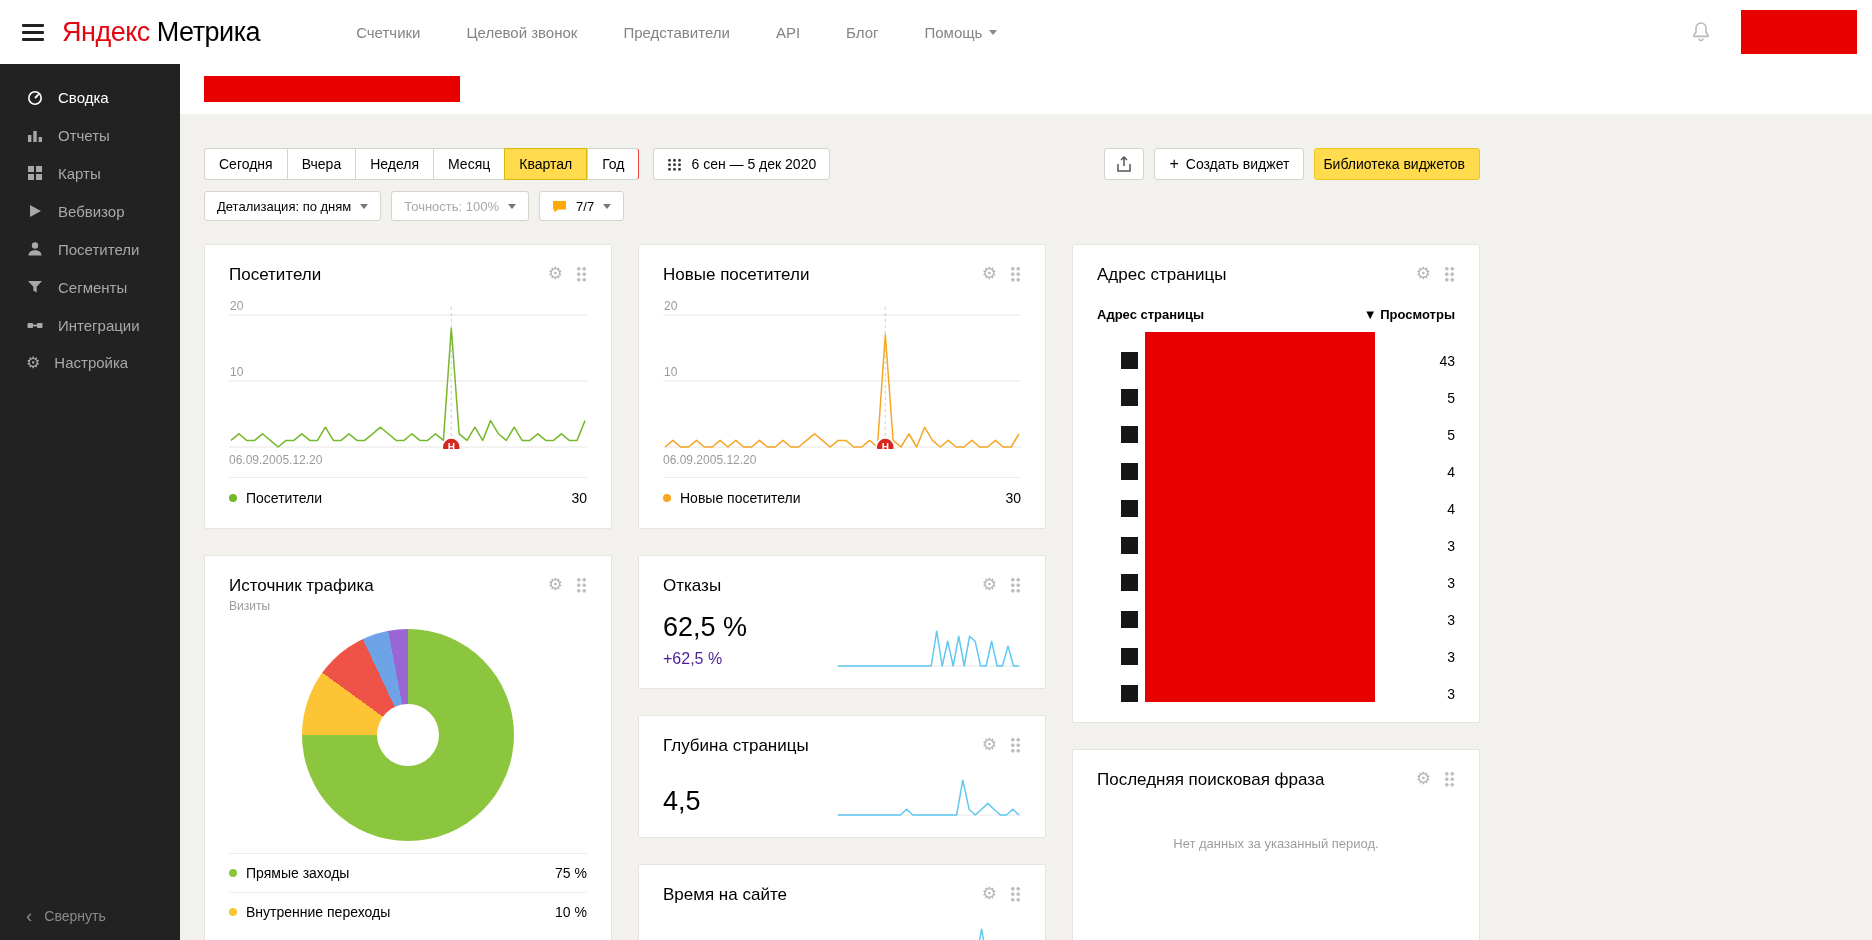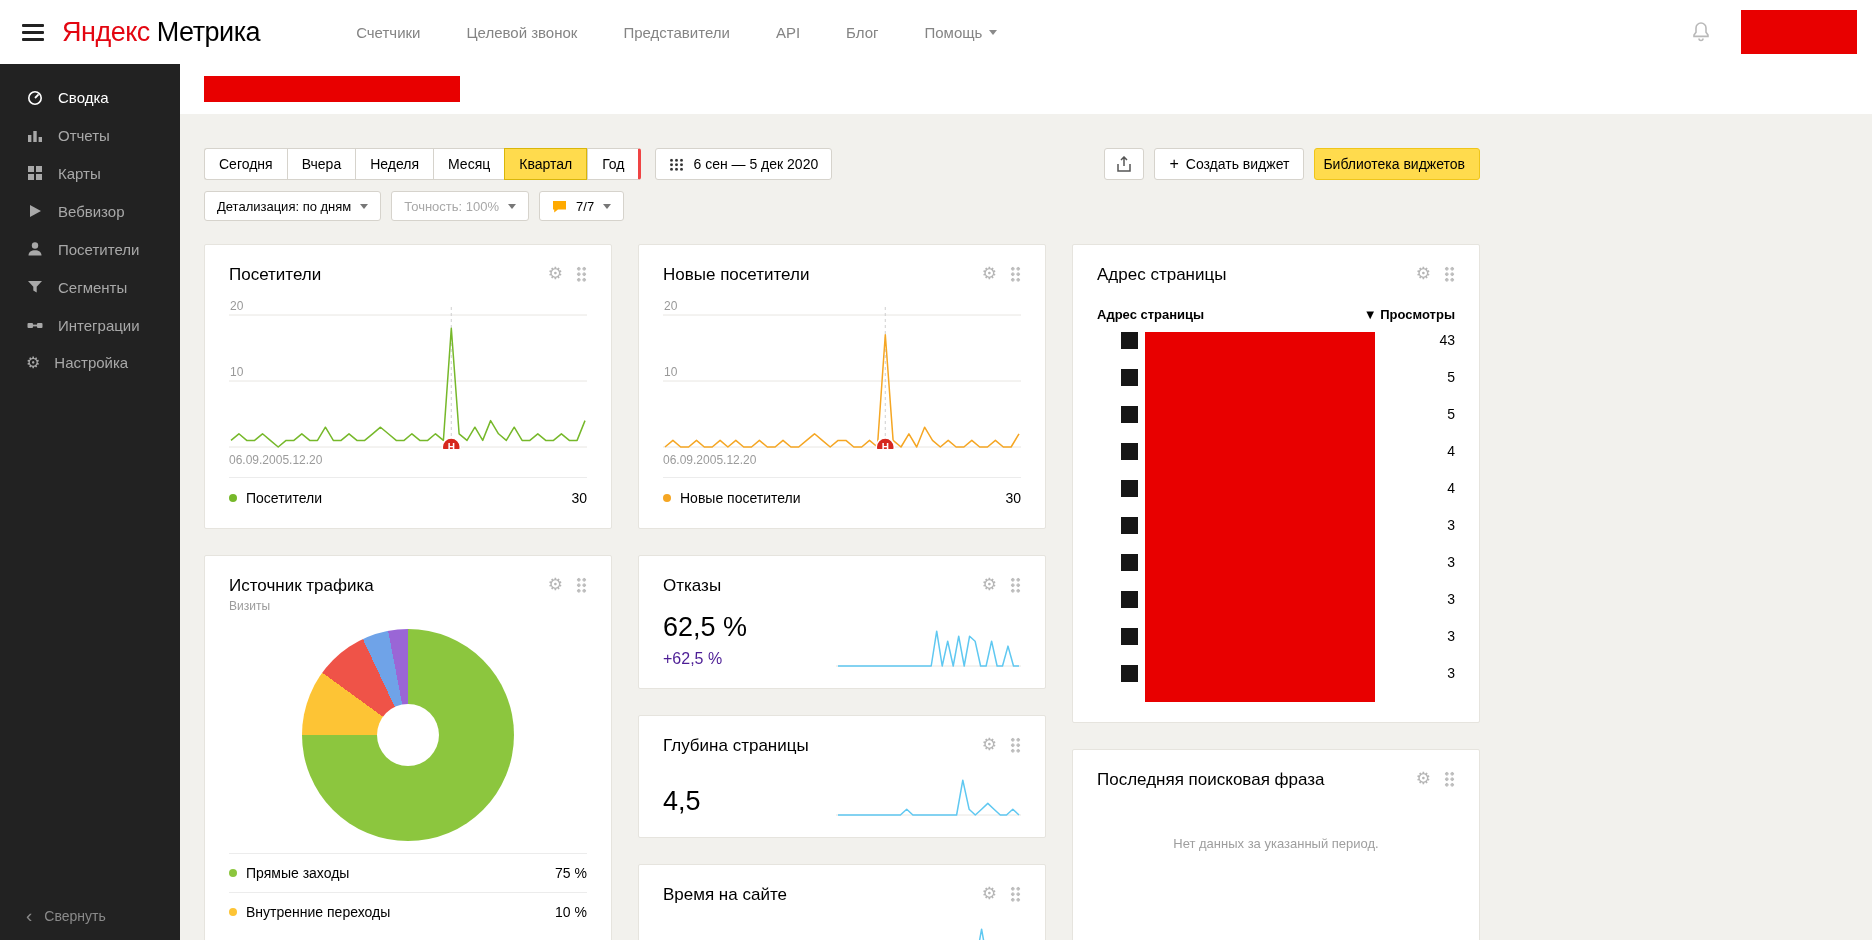--- a/index.html
+++ b/index.html
@@ -32,21 +32,21 @@
   .title-strip { height:50px; background:#fff; display:flex; align-items:center; }
   .title-redacted { width:256px; height:26px; margin-left:24px; }
 
   .inner { width:1276px; margin-left:24px; }
 
   
   .row1 { margin-top:34px; display:flex; align-items:flex-start; }
   .seg { display:flex; }
   .seg .seg-btn { height:32px; padding:0 14px; font-size:14px; font-family:inherit; background:#fff; border:1px solid #d6d3cc; border-right:none; cursor:pointer; color:#000; }
   .seg .seg-btn:first-child { border-radius:3px 0 0 3px; }
-  .seg .seg-btn:last-child { border-right:3px solid #ef4444; border-radius:0 3px 3px 0; }
+  .seg .seg-btn:last-child { border-right:1px solid #ef4444; border-radius:0 3px 3px 0; }
   .seg .seg-btn.selected { background:#ffdb4d; border:1px solid #d9b60a; }
   .date-btn { margin-left:14px; height:32px; display:flex; align-items:center; gap:9px; border:1px solid #d6d3cc; background:#fff; border-radius:3px; padding:0 13px; font-size:14px; cursor:pointer; }
   .cal-icon { width:15px; height:13px; background-image:radial-gradient(circle,#333 1.3px,transparent 1.4px); background-size:5px 4.5px; }
   .row1-right { margin-left:auto; display:flex; gap:10px; align-items:center; }
   .icon-btn { width:40px; height:32px; border:1px solid #d6d3cc; background:#fff; border-radius:3px; display:flex; align-items:center; justify-content:center; cursor:pointer; }
   .btn { height:32px; border:1px solid #d6d3cc; background:#fff; border-radius:3px; padding:0 14px; font-size:14px; font-family:inherit; display:flex; align-items:center; gap:7px; cursor:pointer; color:#000; }
   .btn .plus { font-size:16px; line-height:1; }
   .btn.yellow { background:#ffdb4d; border-color:#efc51a;padding-left:8px; }
 
   .row2 { margin-top:11px; display:flex; gap:10px; }
@@ -67,21 +67,21 @@
   .line-chart { height:150px; margin-top:14px; position:relative; }
   .x-labels { display:flex; justify-content:flex-start; color:#9b9b9b; font-size:12px; margin-top:4px; }
   .w-legend { margin-top:10px; border-top:1px solid #ececec; padding-top:12px; padding-bottom:2px; display:flex; align-items:center; font-size:14px; }
   .dot { width:8px; height:8px; border-radius:50%; margin-right:9px; flex:none; }
   .w-legend .val { margin-left:auto; }
 
   
   .tbl-head { display:flex; margin-top:22px; font-size:13px; font-weight:bold; }
   .tbl-head .right { margin-left:auto; }
   .tbl-rows { margin-top:10px; }
-  .t-row { display:flex; align-items:flex-start; height:37px;padding-left:24px; }
+  .t-row { display:flex; align-items:flex-end; height:37px;padding-left:24px; }
   .favicon { width:17px; height:17px; background:#161616; margin-right:7px; flex:none; }
   .url-red { width:230px; height:37px; flex:none; cursor:pointer; }
   .t-val { margin-left:auto; font-size:14px; }
 
   
   .stat-body { display:flex; align-items:flex-end; margin-top:15px;justify-content:space-between; }
   .big-val { font-size:27px; color:#000; line-height:1.2; }
   .delta { font-size:16px; color:#4c1d95; margin-top:7px; }
   .spark { margin-left:auto; width:185px; height:46px; }
 

